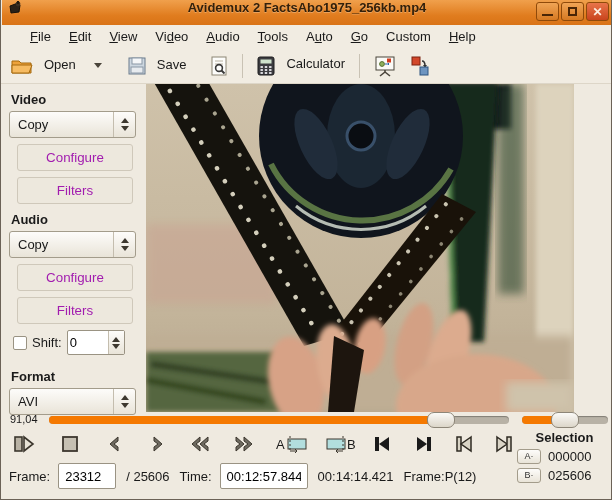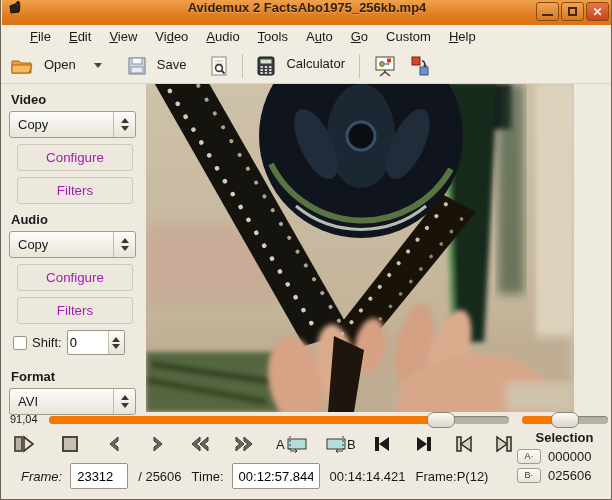--- a/index.html
+++ b/index.html
@@ -80,21 +80,21 @@
   
   .selection { position:absolute; right:4px; top:430px; width:94px; }
   .sel-title { font-weight:bold; text-align:center; padding-left:9px; }
   .sel-row { display:flex; align-items:center; gap:7px; margin-top:4px; padding-left:4px; }
   .sel-btn { width:24px; height:15px; border:1px solid #a39c8b; border-radius:3px;
     background:linear-gradient(180deg,#fdfcfa,#e9e4d8); font-size:9px; line-height:13px; text-align:center; color:#333; }
   .sel-val { font-size:13px; }
 
   
   .statusrow { position:absolute; left:0; top:458px; width:520px; height:36px; display:flex; align-items:center; }
-  .statusrow .lbl { margin-left:20px;font-style:italic; }
+  .statusrow .lbl { margin-left:8px; }
   .ginput { height:26px; border:1px solid #9a9383; border-radius:2px; background:#fff; padding:0 6px;
     font-family:"Liberation Sans",sans-serif; font-size:13px; outline:none; }
   .frame-in { width:58px; margin-left:8px; }
   .time-in { width:88px; margin-left:8px; }
   .plain { margin-left:10px; }
 </style>
 </head>
 <body>
 
 <div class="win">

